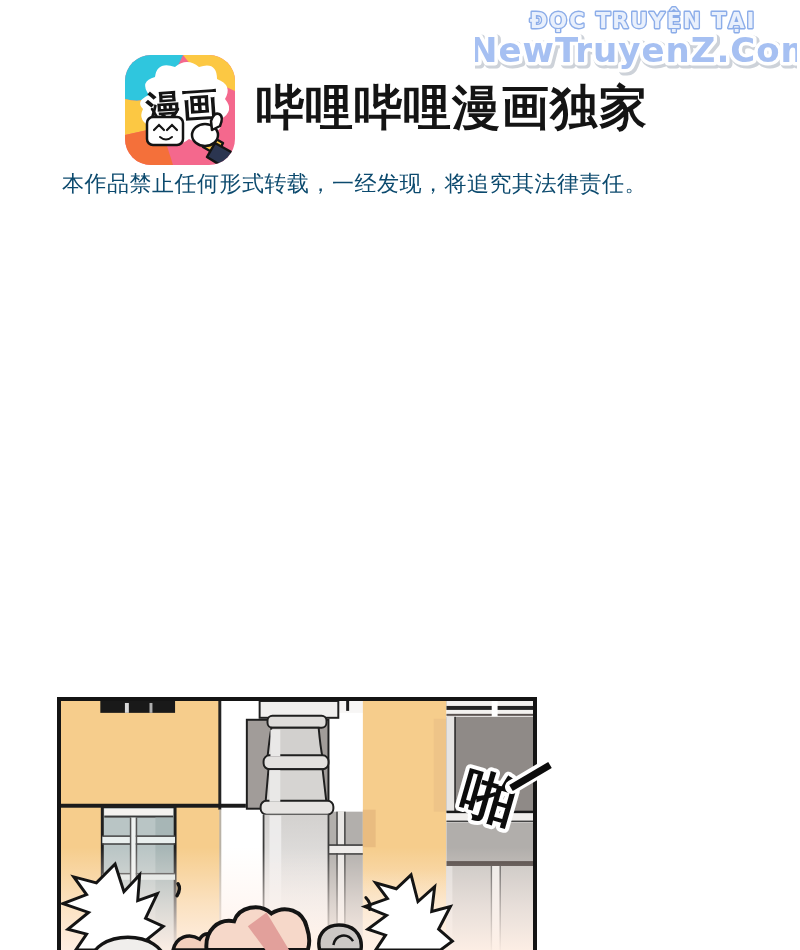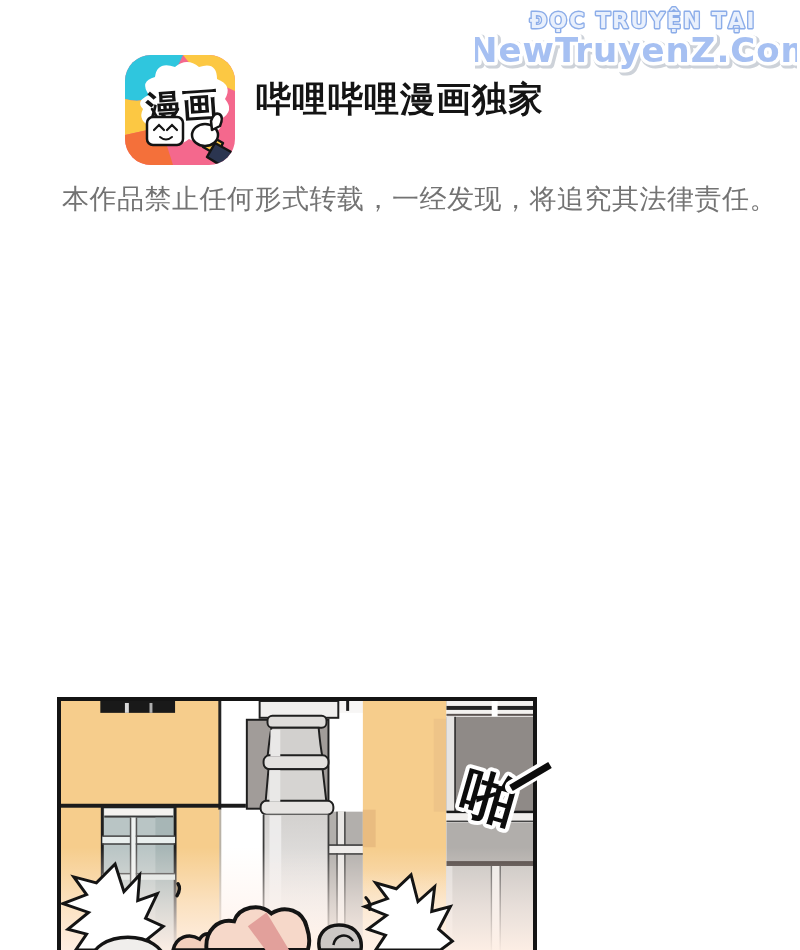--- a/index.html
+++ b/index.html
@@ -6,25 +6,25 @@
   body{
     width:800px;height:950px;position:relative;overflow:hidden;
     background:#ffffff;
     font-family:"Liberation Sans","DejaVu Sans",sans-serif;
   }
   .watermark{position:absolute;top:2px;left:475px;width:322px;height:76px;}
   .logo{position:absolute;left:125px;top:55px;width:110px;height:110px;}
   .page-title{
     position:absolute;left:256px;top:76px;width:480px;
     font-family:Liberation Sans, sans-serif;
-    font-weight:bold;font-size:35px;color:#141414;letter-spacing:1px;white-space:nowrap;
+    font-weight:bold;font-size:48px;color:#141414;letter-spacing:1px;white-space:nowrap;
   }
   .notice{
-    position:absolute;left:62px;top:181px;width:700px;
-    font-size:27px;color:#737373;letter-spacing:0.5px;white-space:nowrap;
+    position:absolute;left:62px;top:169px;width:700px;
+    font-size:22px;color:#0c4a6e;letter-spacing:0.5px;white-space:nowrap;
   }
   .comic-panel{
     position:absolute;left:57px;top:697px;width:472px;height:249px;
     border:4px solid #141414;border-bottom:none;
     overflow:hidden;background:#fff;
   }
   .comic-panel svg{display:block;width:100%;height:100%;}
   .sfx-overflow{position:absolute;left:57px;top:697px;width:560px;height:249px;pointer-events:none;overflow:visible;}
 </style>
 </head>

